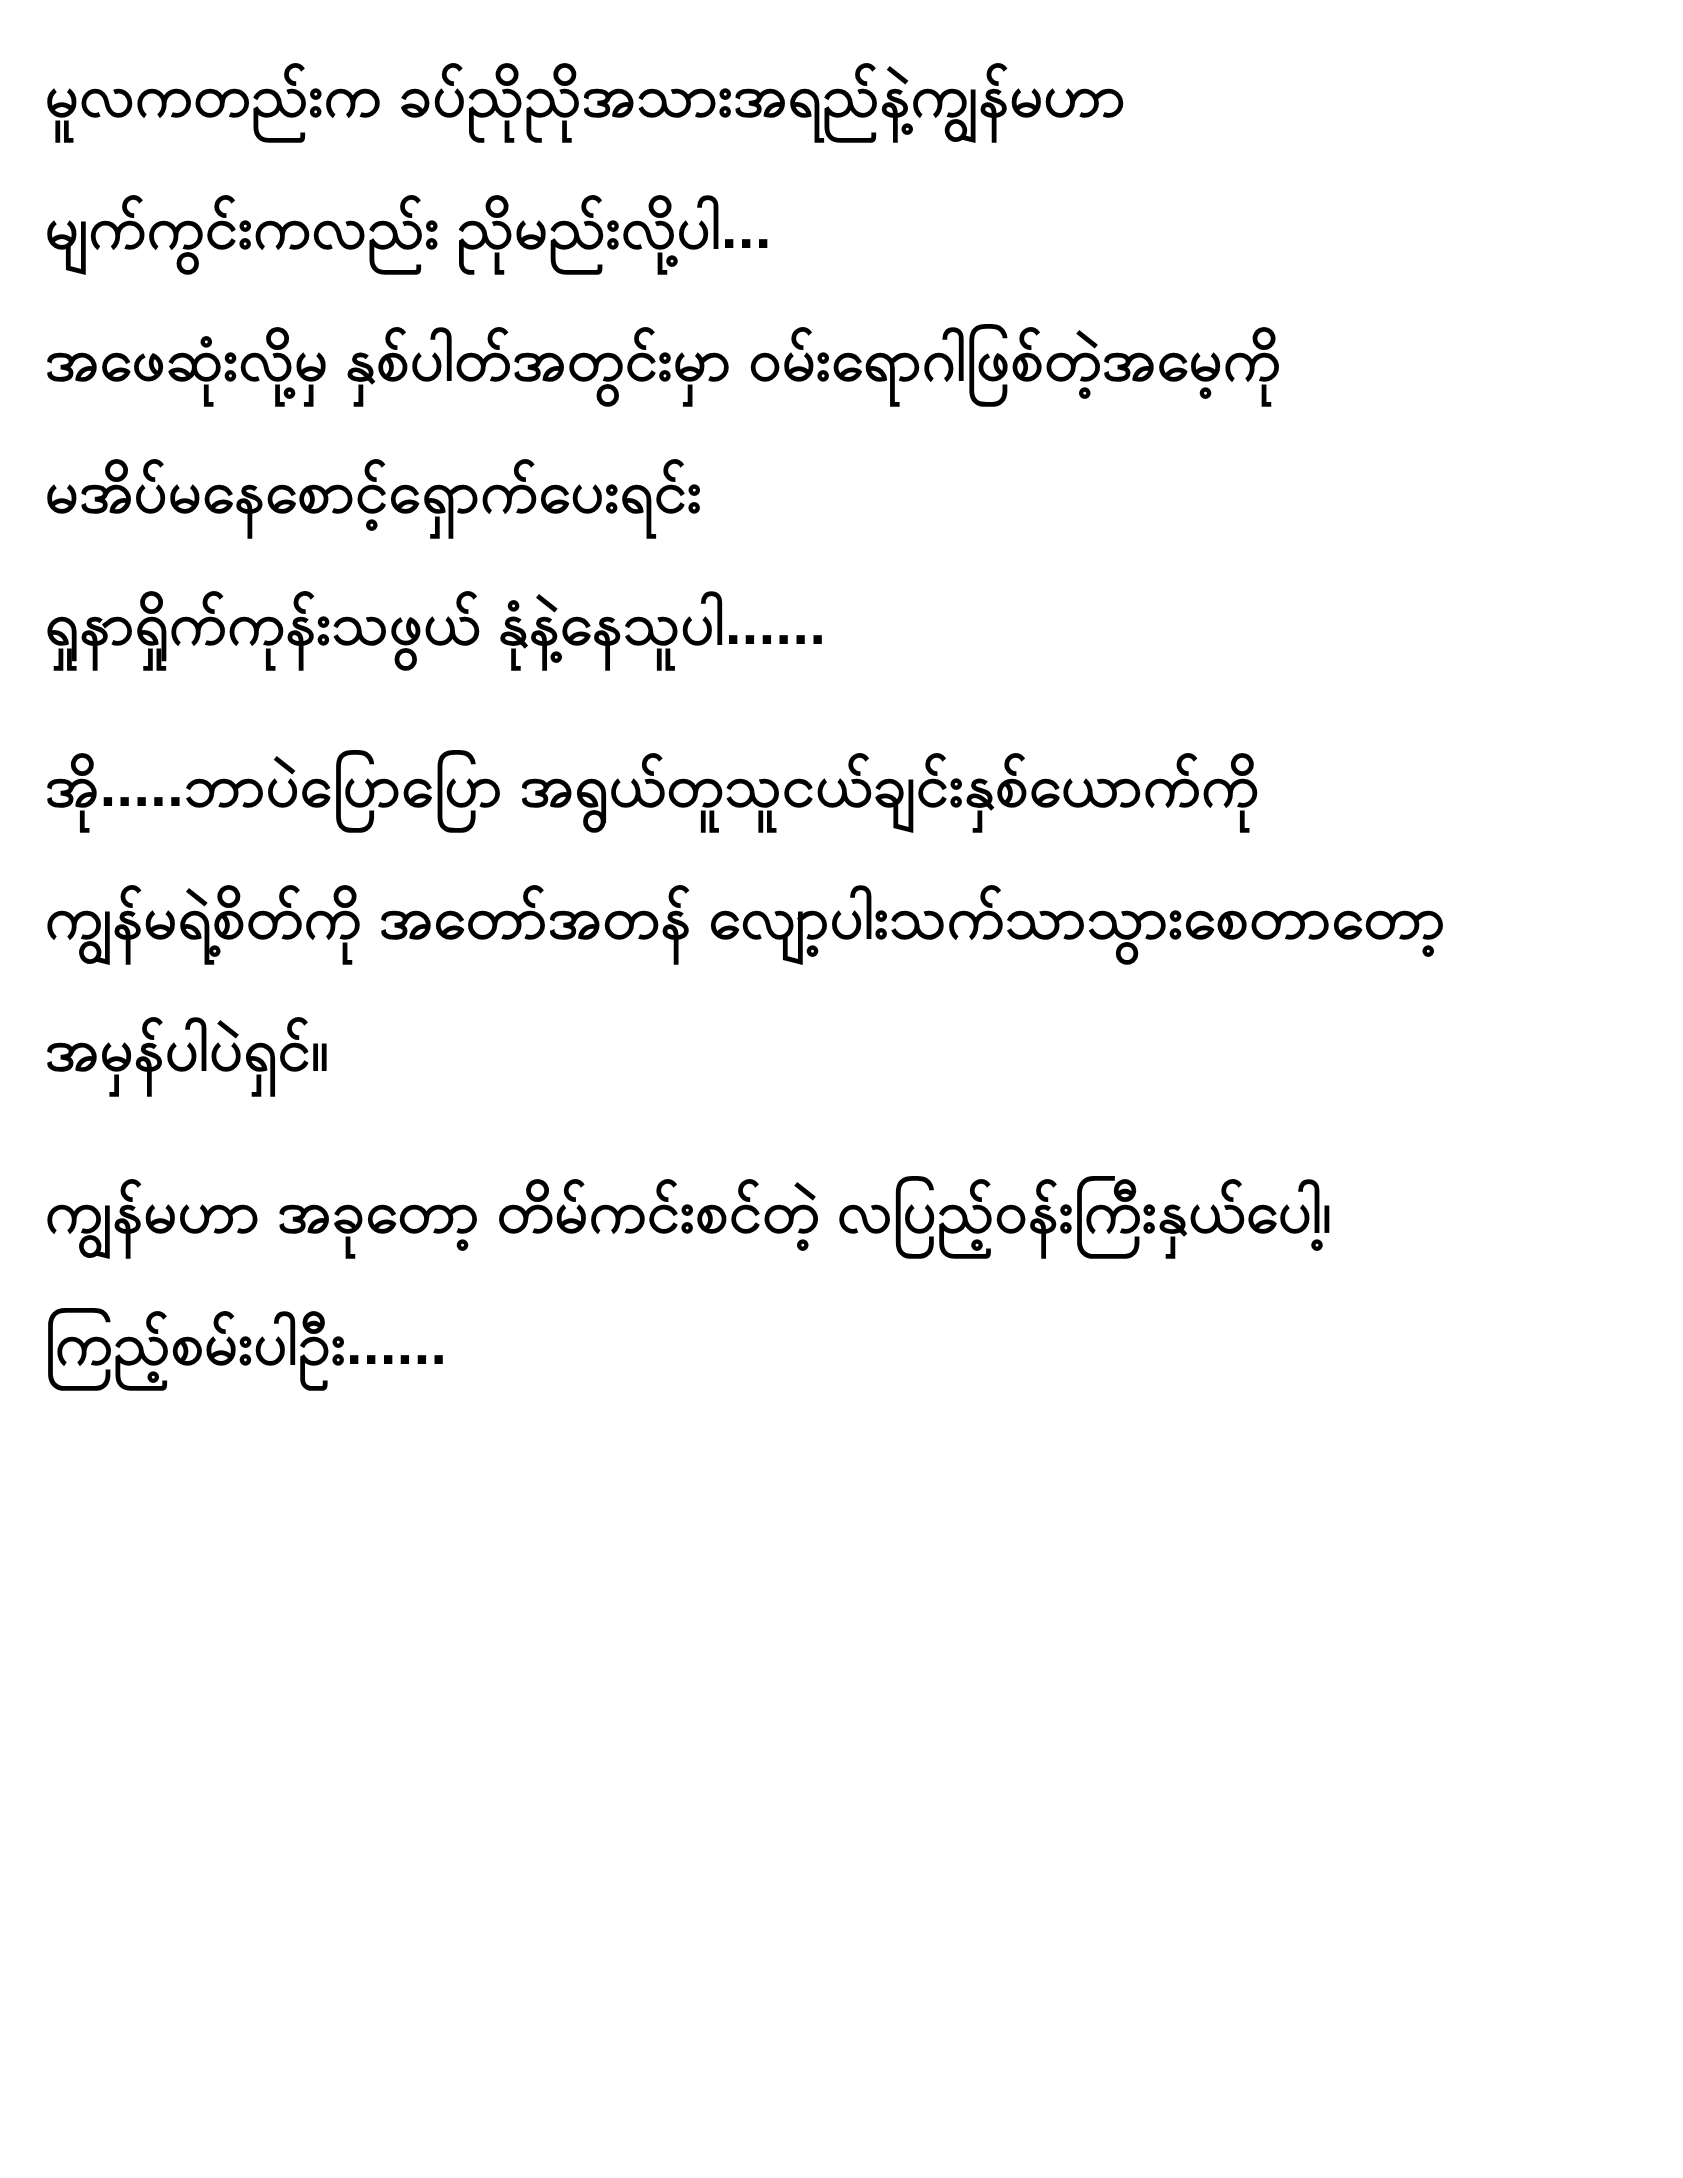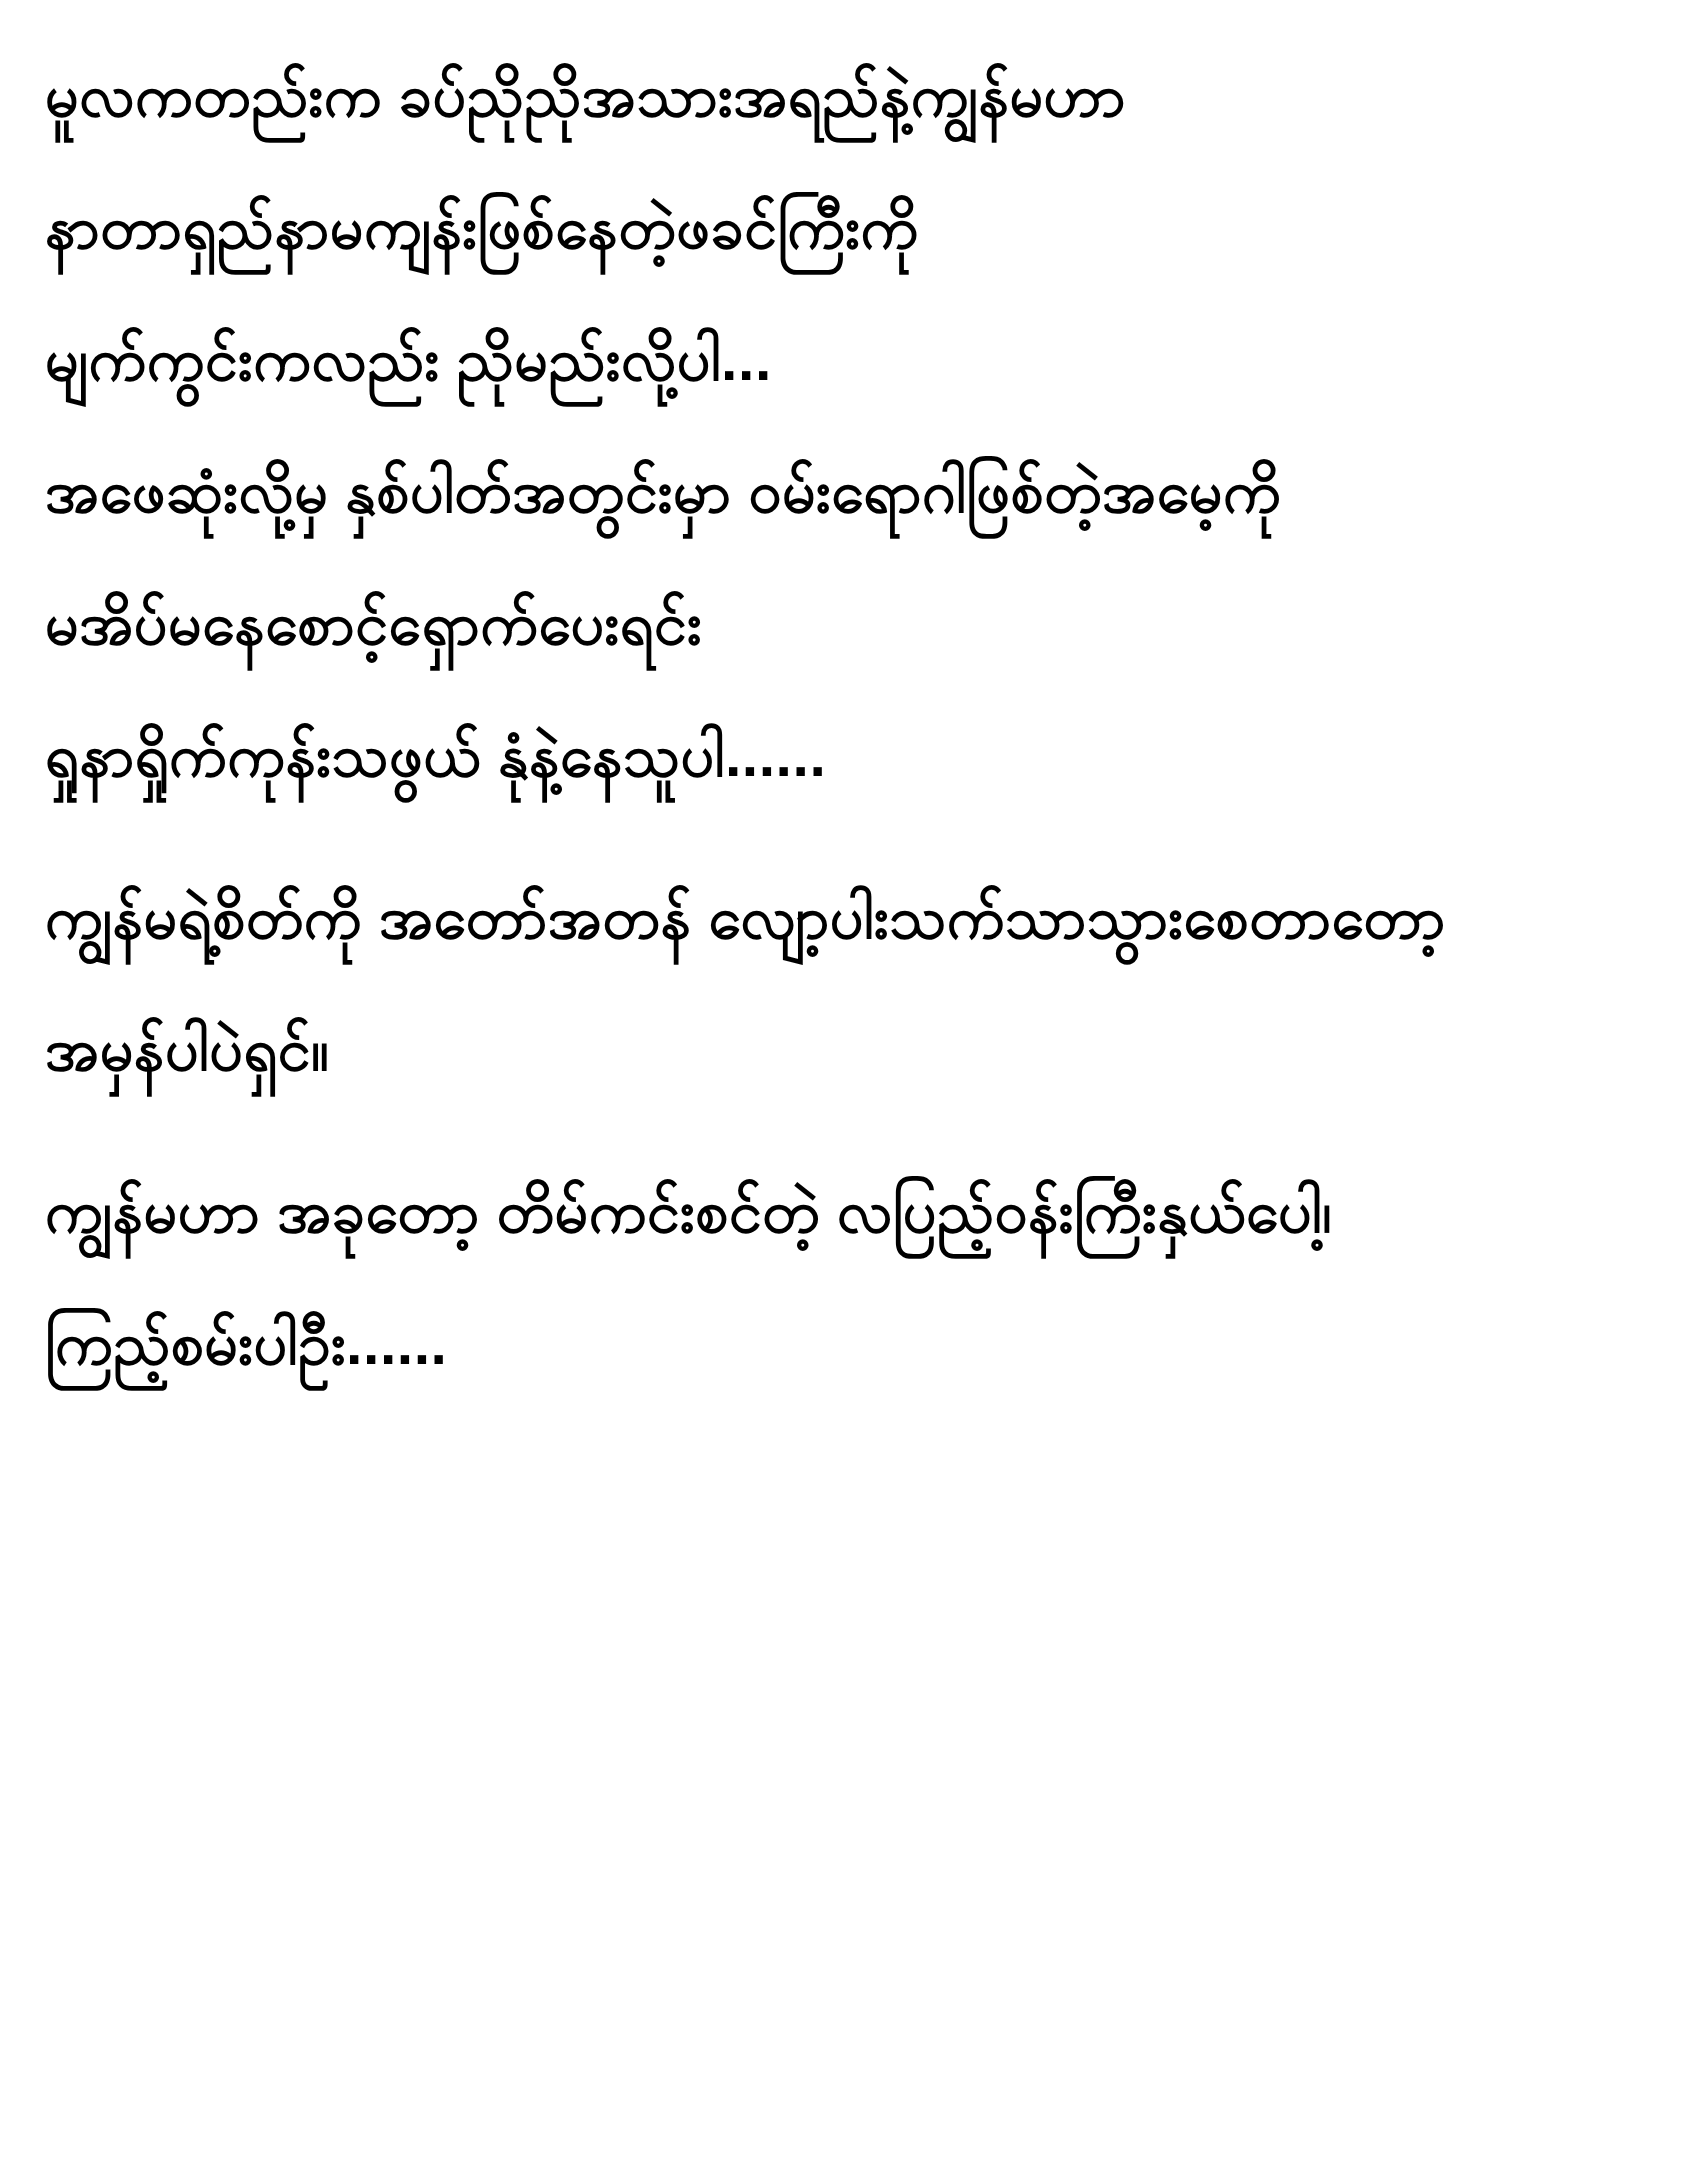--- a/index.html
+++ b/index.html
@@ -29,28 +29,28 @@
     letter-spacing: 0.5px;
   }
 </style>
 </head>
 <body>
 
 <div class="page">
 
   <div class="paragraph">
     <div class="text-line">မူလကတည်းက ခပ်ညိုညိုအသားအရည်နဲ့ကျွန်မဟာ</div>
-    <div class="text-line">နာတာရှည်နာမကျန်းဖြစ်နေတဲ့ဖခင်ကြီးကို</div>
     <div class="text-line">မျက်ကွင်းကလည်း ညိုမည်းလို့ပါ...</div>
     <div class="text-line">အဖေဆုံးလို့မှ နှစ်ပါတ်အတွင်းမှာ ဝမ်းရောဂါဖြစ်တဲ့အမေ့ကို</div>
     <div class="text-line">မအိပ်မနေစောင့်ရှောက်ပေးရင်း</div>
     <div class="text-line">ရှုနာရှိုက်ကုန်းသဖွယ် နုံနဲ့နေသူပါ......</div>
   </div>
 
   <div class="paragraph">
+    <div class="text-line">အို.....ဘာပဲပြောပြော အရွယ်တူသူငယ်ချင်းနှစ်ယောက်ကို</div>
     <div class="text-line">ကျွန်မရဲ့စိတ်ကို အတော်အတန် လျော့ပါးသက်သာသွားစေတာတော့</div>
     <div class="text-line">အမှန်ပါပဲရှင်။</div>
   </div>
 
   <div class="paragraph">
     <div class="text-line">ကျွန်မဟာ အခုတော့ တိမ်ကင်းစင်တဲ့ လပြည့်ဝန်းကြီးနှယ်ပေါ့၊</div>
     <div class="text-line">ကြည့်စမ်းပါဦး......</div>
   </div>
 
 </div>

